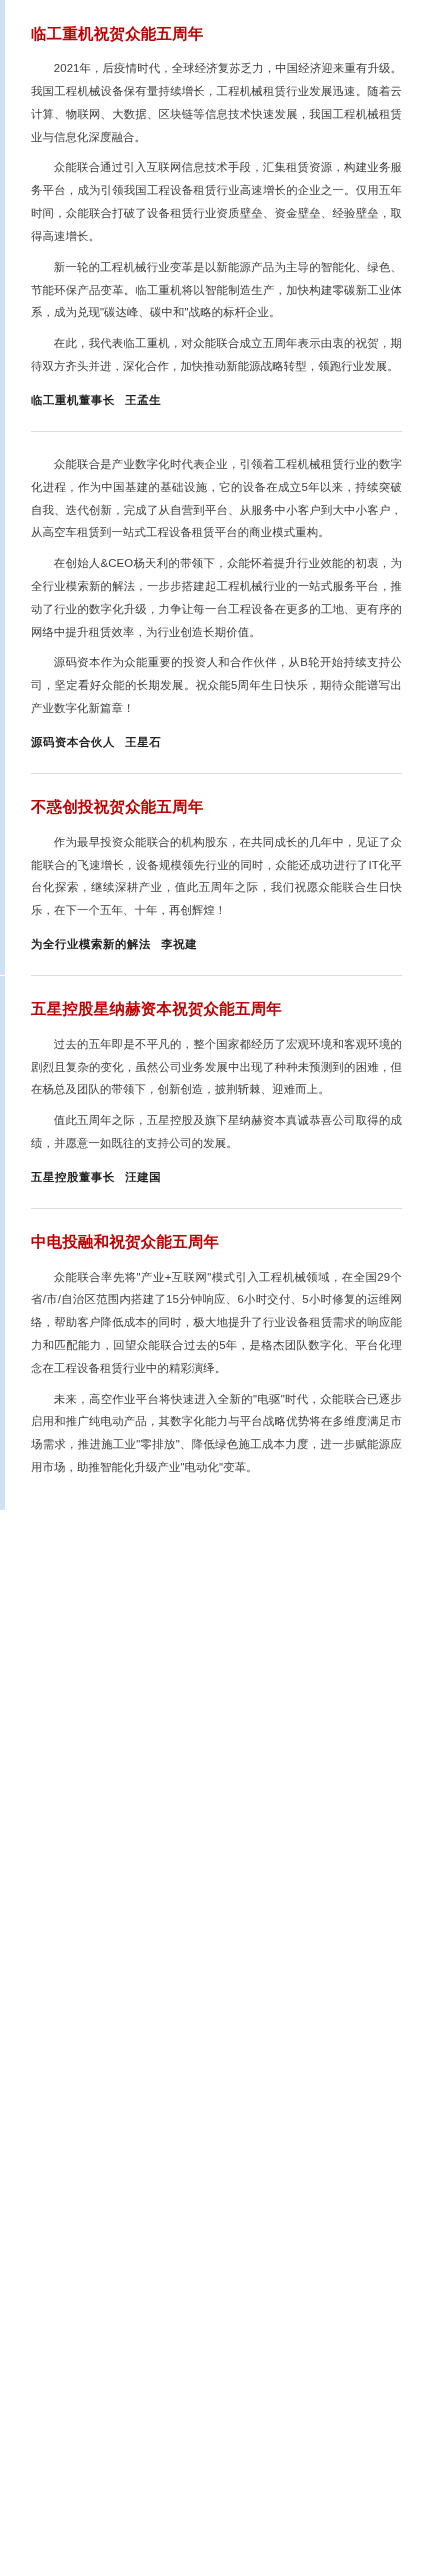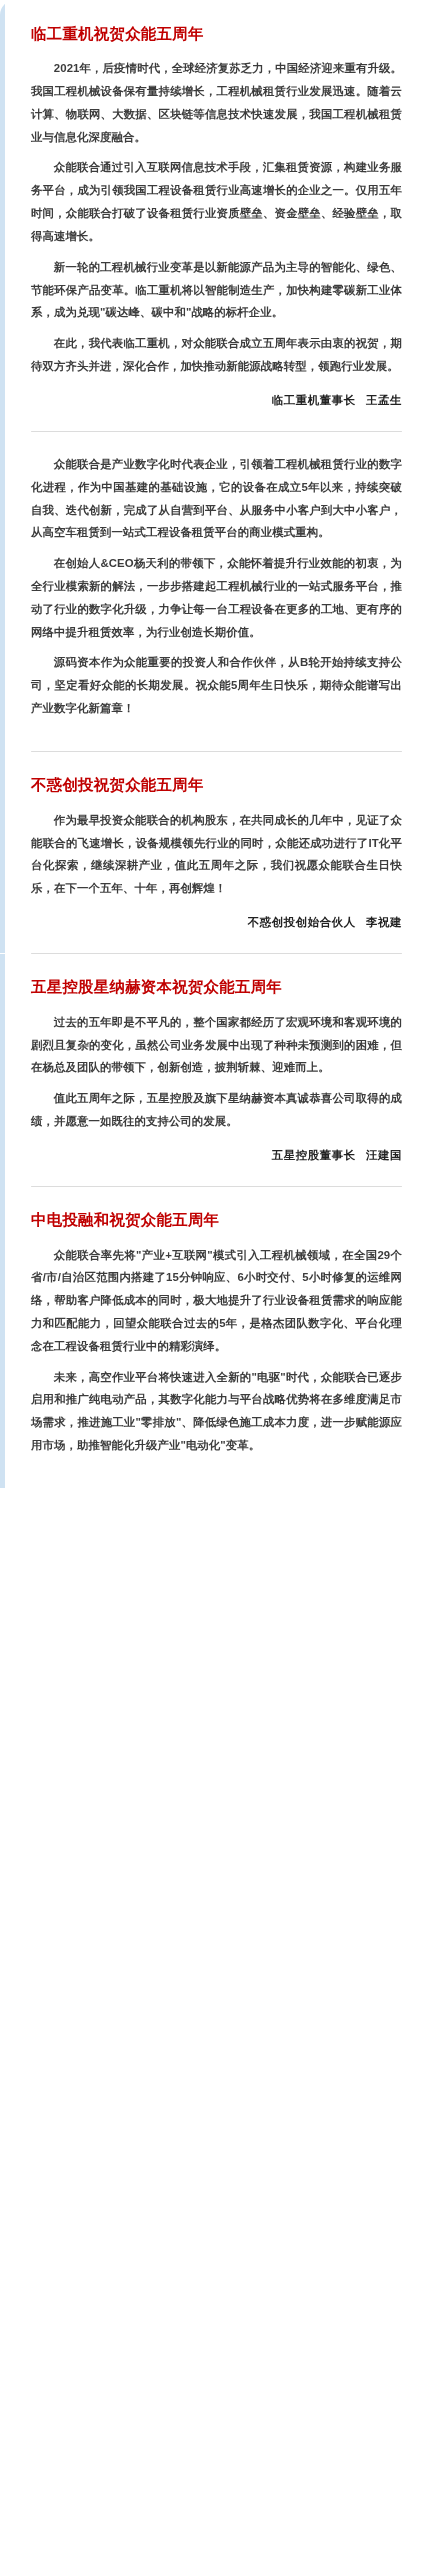--- a/index.html
+++ b/index.html
@@ -1,15 +1,15 @@
 <!DOCTYPE html>
 <html style="font-size:9px"><head>
 <meta charset="utf-8">
 <style>
-  * { box-sizing: border-box; border-radius: 15px; }
+  * { box-sizing: border-box; }
   html, body {
     margin: 0; padding: 0;
     background: #ffffff;
   }
   body {
     width: 433px;
     font-family: "Liberation Sans", sans-serif;
     color: #333333;
   }
   .page {
@@ -44,27 +44,26 @@
     text-align: left;
   }
   .para {
     font-size: 11.4px;
     line-height: 2.0;
     color: #3c3c3c;
     text-indent: 2em;
     margin: 0 0 8px 0;
     text-align: justify;
     letter-spacing: 0.1px;
-    font-weight: bold;
   }
   .signature {
     font-size: 11.4px;
     font-weight: bold;
     color: #222222;
-    text-align: right;
+    text-align: left;
     margin-top: 15px;
     letter-spacing: 0.6px;
   }
   .signature .name {
     margin-left: 10.3px;
   }
   .block-inner { position: relative; }
 </style>
 </head>
 <body>
@@ -84,31 +83,34 @@
     </div>
   </div>
 
   <div class="divider"></div>
 
   <div class="block accent-left">
     <div class="block-inner">
       <p class="para">众能联合是产业数字化时代表企业，引领着工程机械租赁行业的数字化进程，作为中国基建的基础设施，它的设备在成立5年以来，持续突破自我、迭代创新，完成了从自营到平台、从服务中小客户到大中小客户，从高空车租赁到一站式工程设备租赁平台的商业模式重构。</p>
       <p class="para">在创始人&amp;CEO杨天利的带领下，众能怀着提升行业效能的初衷，为全行业模索新的解法，一步步搭建起工程机械行业的一站式服务平台，推动了行业的数字化升级，力争让每一台工程设备在更多的工地、更有序的网络中提升租赁效率，为行业创造长期价值。</p>
       <p class="para">源码资本作为众能重要的投资人和合作伙伴，从B轮开始持续支持公司，坚定看好众能的长期发展。祝众能5周年生日快乐，期待众能谱写出产业数字化新篇章！</p>
+      <div class="signature">
+        <span>源码资本合伙人</span><span class="name">王星石</span>
+      </div>
     </div>
   </div>
 
   <div class="divider"></div>
 
   <div class="block accent-left">
     <div class="block-inner">
       <h2 class="title">不惑创投祝贺众能五周年</h2>
       <p class="para">作为最早投资众能联合的机构股东，在共同成长的几年中，见证了众能联合的飞速增长，设备规模领先行业的同时，众能还成功进行了IT化平台化探索，继续深耕产业，值此五周年之际，我们祝愿众能联合生日快乐，在下一个五年、十年，再创辉煌！</p>
       <div class="signature">
-        <span>不惑创投创始合伙人</span><span class="name">李祝建</span>
+        <span>为全行业模索新的解法</span><span class="name">李祝建</span>
       </div>
     </div>
   </div>
 
   <div class="divider"></div>
 
   <div class="block accent-left">
     <div class="block-inner">
       <h2 class="title">五星控股星纳赫资本祝贺众能五周年</h2>
       <p class="para">过去的五年即是不平凡的，整个国家都经历了宏观环境和客观环境的剧烈且复杂的变化，虽然公司业务发展中出现了种种未预测到的困难，但在杨总及团队的带领下，创新创造，披荆斩棘、迎难而上。</p>

